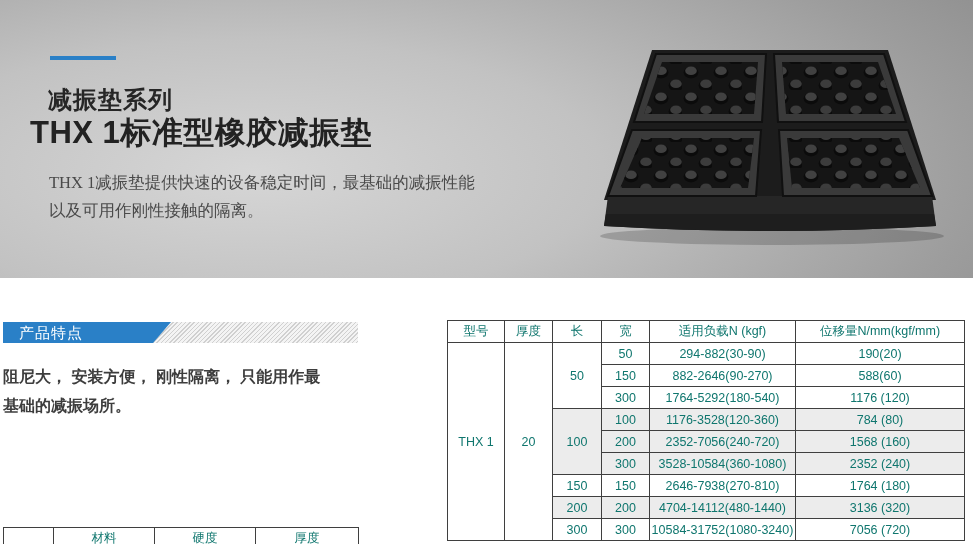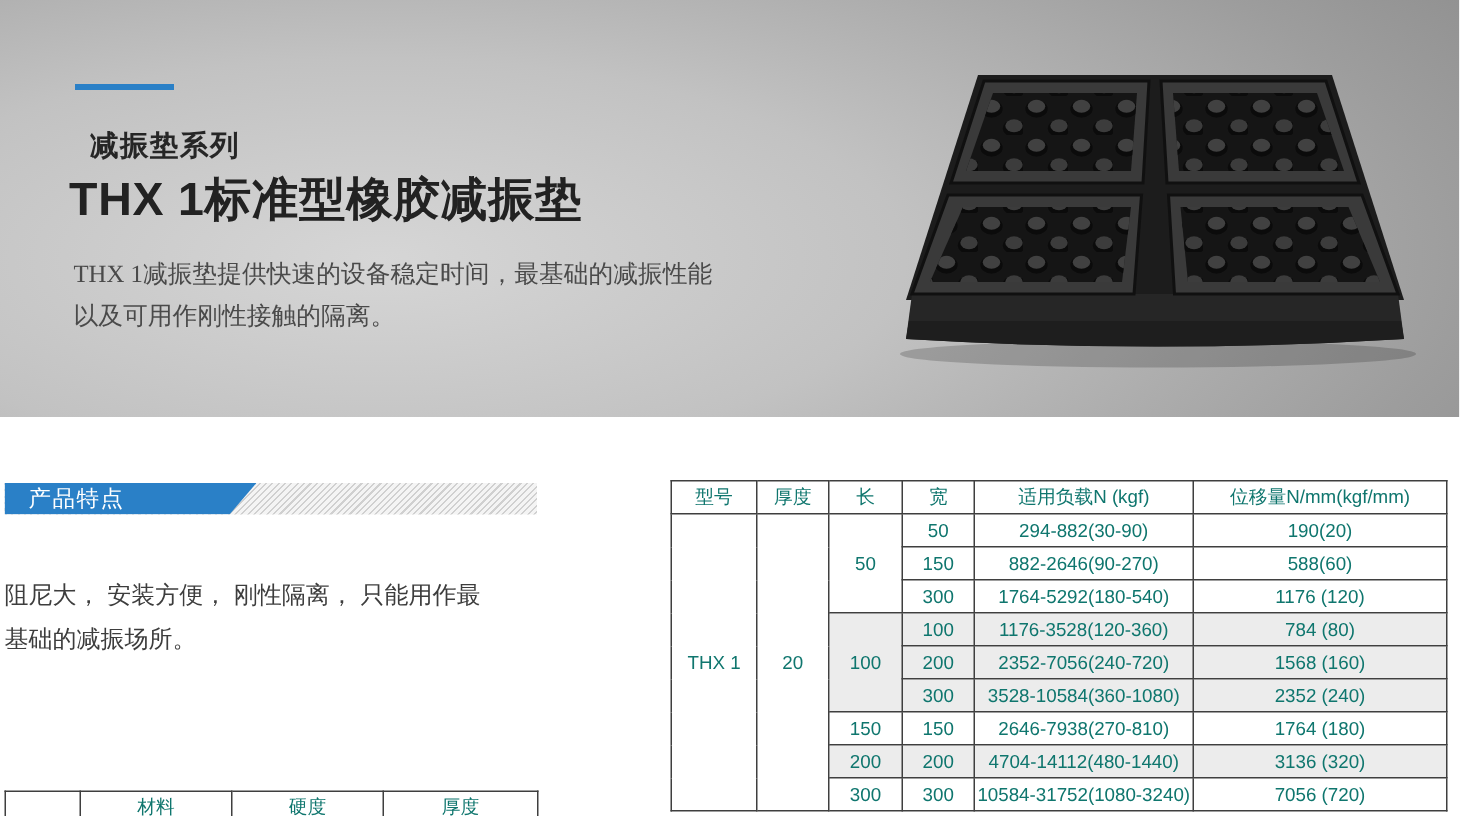--- a/index.html
+++ b/index.html
@@ -7,39 +7,39 @@
   body { font-family:"Liberation Sans","DejaVu Sans",sans-serif; }
   .page { position:relative; width:973px; height:544px; background:#fff; overflow:hidden; }
 
   
   .hero {
     position:absolute; left:0; top:0; width:973px; height:278px;
     background:
       radial-gradient(120% 160% at 26% 62%, #d6d6d6 0%, #c2c2c2 30%, #9d9d9d 62%, #868686 85%, #848484 100%);
   }
   .accent-line { position:absolute; left:50px; top:56px; width:66px; height:4px; background:var(--accent,#2a80c7); }
-  .series-label { position:absolute; left:60px; top:84px; font-size:19px; font-weight:bold; color:#262626; letter-spacing:1px;font-family:Liberation Serif, serif; }
-  .hero-title { position:absolute; left:46px; top:112px; font-size:31px; font-weight:600; color:#222; letter-spacing:0.5px; }
+  .series-label { position:absolute; left:48px; top:84px; font-size:24px; font-weight:bold; color:#262626; letter-spacing:1px;font-family:Liberation Serif, serif; }
+  .hero-title { position:absolute; left:30px; top:112px; font-size:31px; font-weight:600; color:#222; letter-spacing:0.5px; }
   .hero-desc { position:absolute; left:49px; top:169px; font-size:16.5px; line-height:27.5px; color:#4a4a4a; }
   .hero-desc span { display:block;font-family:Liberation Serif, serif; }
   .product-photo { position:absolute; left:592px; top:36px; width:356px; height:216px; }
 
   
   .feature-banner {
     position:absolute; left:3px; top:322px; width:355px; height:21px;
     background:repeating-linear-gradient(135deg, #d0d0d0 0, #d0d0d0 1px, #f4f4f4 1px, #f4f4f4 3px);
   }
   .feature-banner-blue {
     position:absolute; left:0; top:0; width:168px; height:21px;
     background:var(--accent,#2a80c7);
     clip-path:polygon(0 0, 100% 0, calc(100% - 18px) 100%, 0 100%);
     color:#fff; font-size:15px; font-weight:normal; letter-spacing:1px;
     line-height:21px; padding-left:16px;
   }
-  .feature-text { position:absolute; left:3px; top:383px; width:400px; font-size:16px; line-height:29px; color:#3d3d3d; }
+  .feature-text { position:absolute; left:3px; top:362px; width:400px; font-size:16px; line-height:29px; color:#3d3d3d;font-weight:bold; }
   .feature-text span { display:block; }
 
   
   table { border-collapse:collapse; table-layout:fixed; }
   th, td {
     border:1px solid #3f3f3f; text-align:center; vertical-align:middle;
     font-size:12.5px; font-weight:normal; color:#0f766e; overflow:hidden; white-space:nowrap;
   }
   td.shaded { background:var(--rowshade,#ececec); }
 

